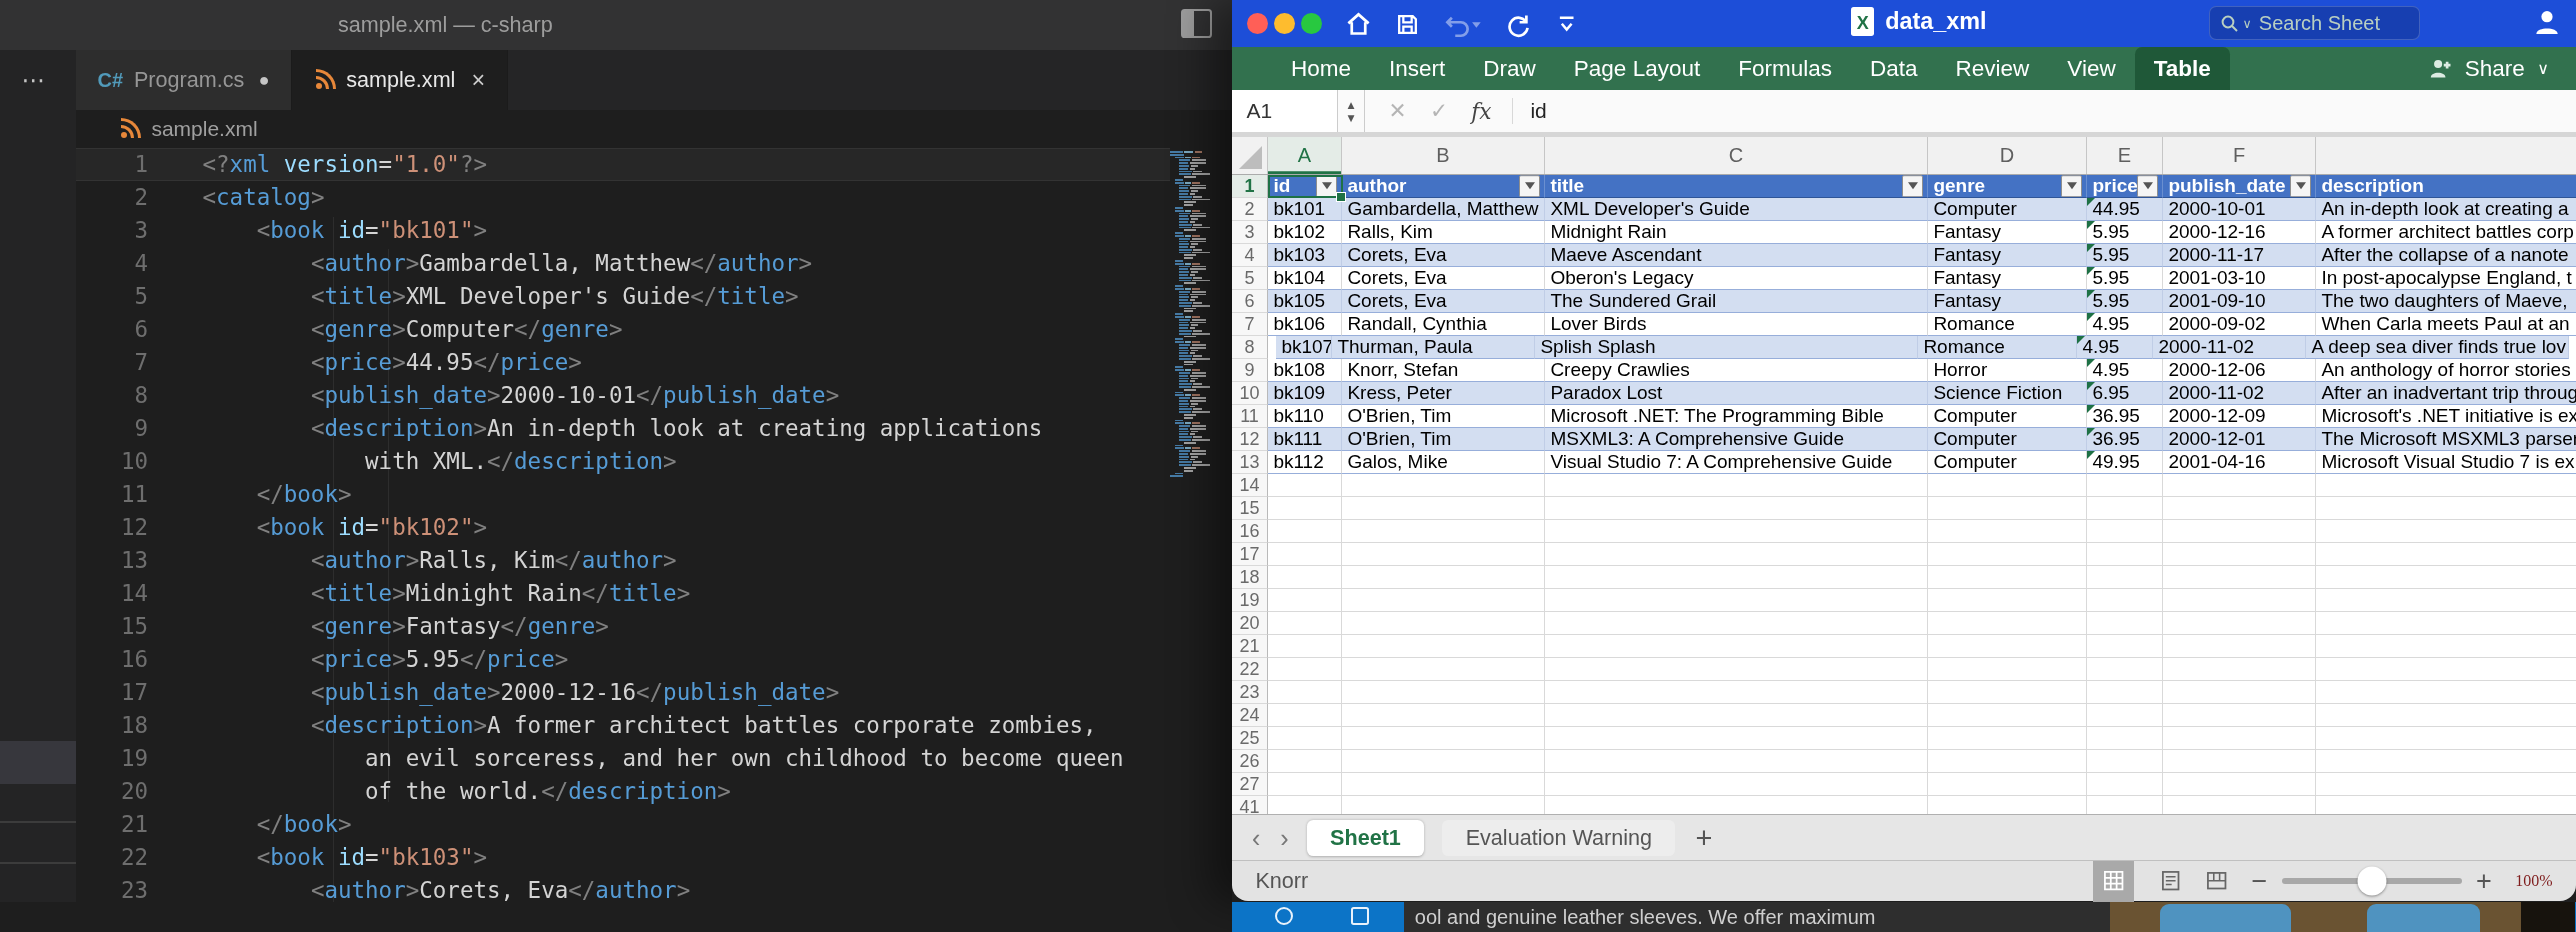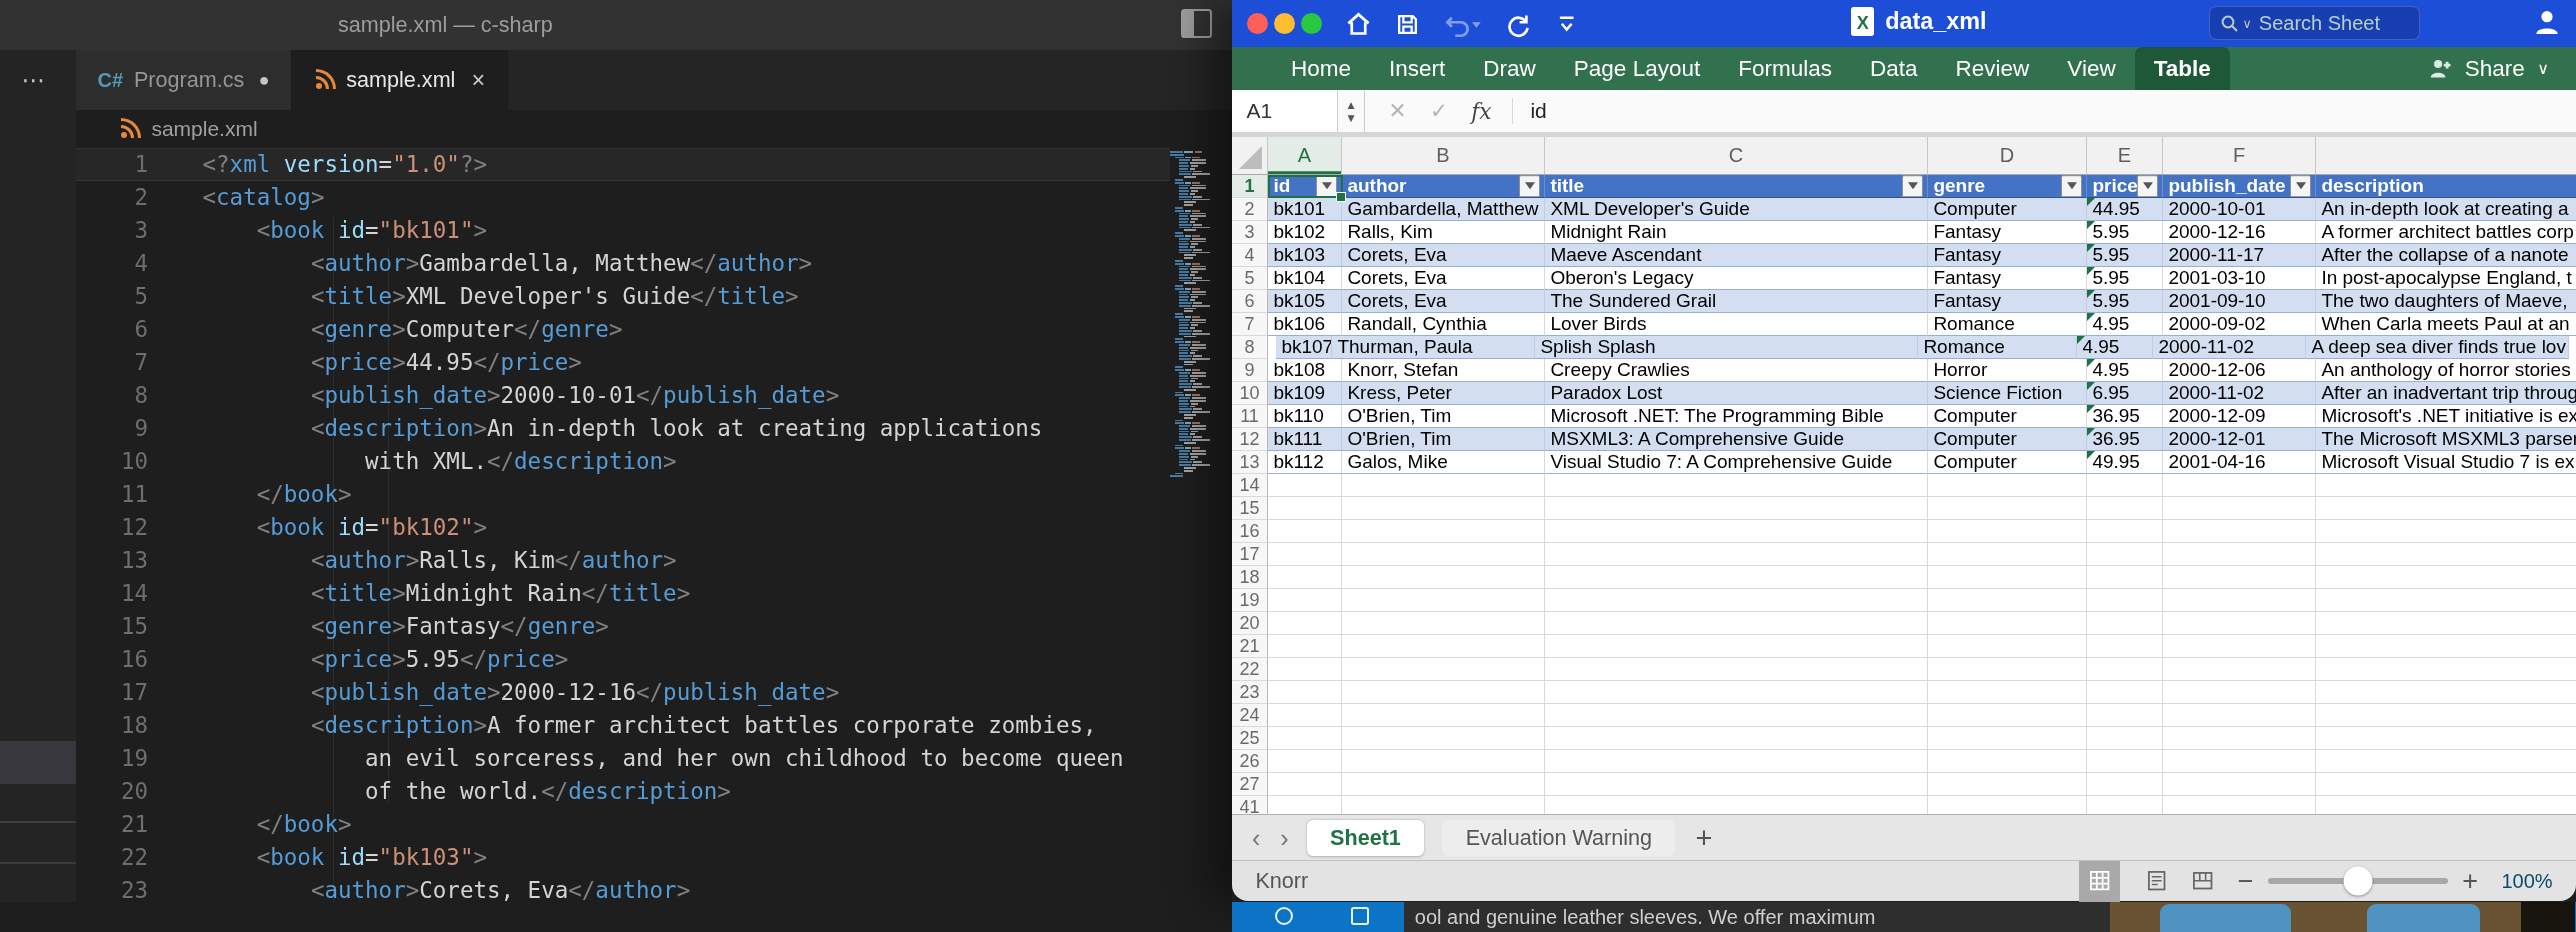--- a/index.html
+++ b/index.html
@@ -134,21 +134,21 @@
   .xl-statusbar { position:absolute; left:0; top:860px; width:100%; height:41px; background:#e3e3e3;
                   border-top:0.9px solid #c0c0c0; border-radius:0 0 16px 16px;
                   display:flex; align-items:center; }
   .st-ready { margin-left:23.4px; color:#555; font-size:21.6px; flex:1; }
   .view-btn { width:41px; height:41px; display:flex; align-items:center; justify-content:center; }
   .view-btn.active { background:#a9a9a9; }
   .zoom-minus,.zoom-plus { color:#555; font-size:27px; margin:0 14.4px; }
   .zoom-track { width:180px; height:6.3px; background:#a8a8a8; border-radius:3.6px; position:relative; }
   .zoom-thumb { position:absolute; left:50%; top:50%; transform:translate(-50%,-50%); width:29px; height:29px;
                 background:#ffffff; border-radius:50%; box-shadow:0 0.9px 2.7px rgba(0,0,0,0.4); }
-  .zoom-pct { color:#0c4a6e; font-size:20px; margin:0 23.4px 0 9px; }
+  .zoom-pct { color:#7f1d1d; font-size:16px; margin:0 23.4px 0 9px;font-family:Liberation Serif, serif; }
 
   
   #sliver { position:absolute; left:1232px; top:902px; width:1344px; height:31px; background:#0c74c7; }
   .sv-dark { position:absolute; left:172px; top:0; width:707px; height:31px; background:#2e2e2e;
              color:#cfcfcf; font-size:20px; padding:3.6px 0 0 10.8px; white-space:nowrap; overflow:hidden; }
   .sv-brown { position:absolute; left:878px; top:0; width:465px; height:31px; background:#6a5332; overflow:hidden; }
   .sv-blue { position:absolute; top:1.8px; height:31px; background:#4f93c0; border-radius:9px 9px 0 0; }
   .sv-corner { position:absolute; right:0; top:0; width:54px; height:31px; background:#17130d; }
   .sv-glyph { position:absolute; top:5.4px; width:18px; height:18px; border:2.7px solid #e8f2fb; border-radius:50%; }
 </style>

